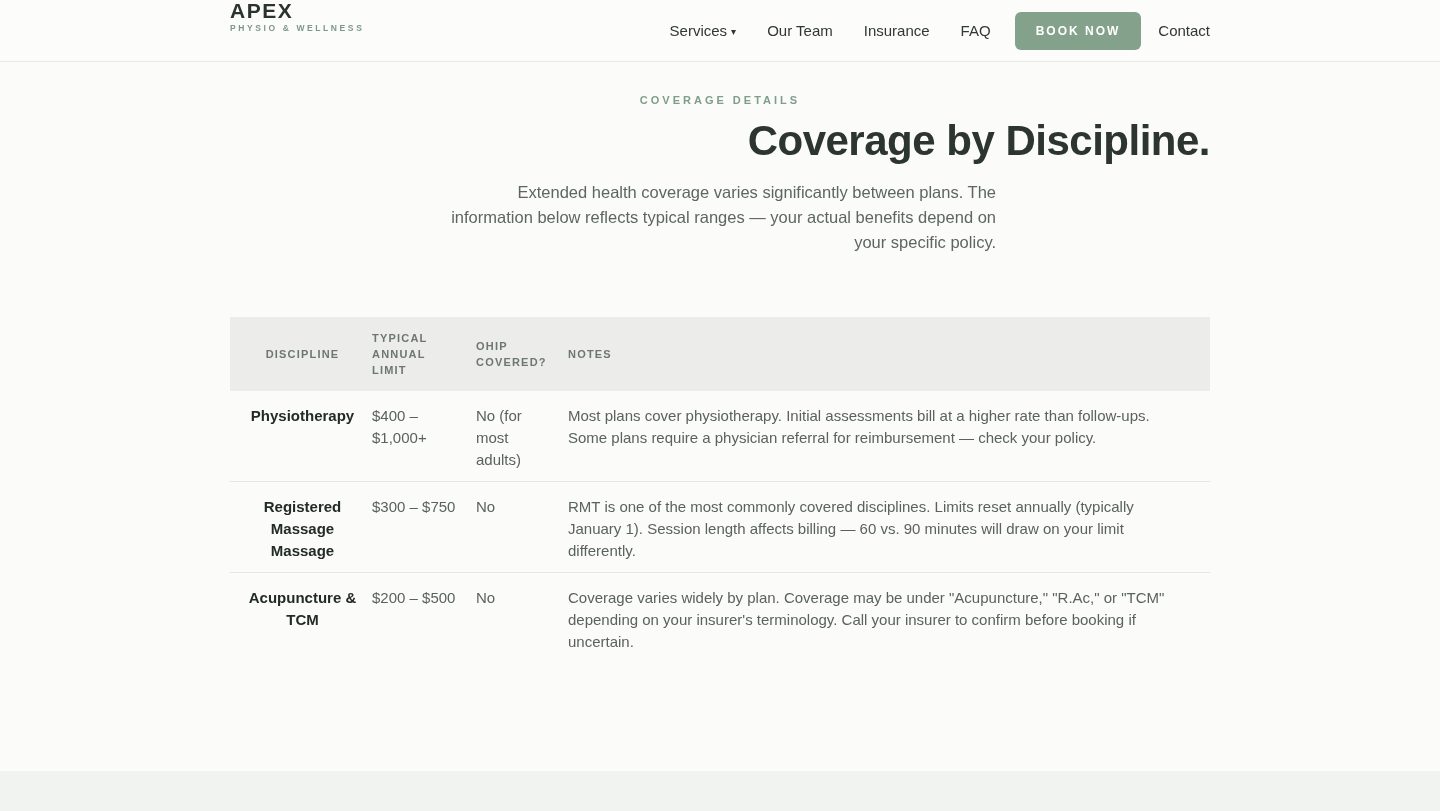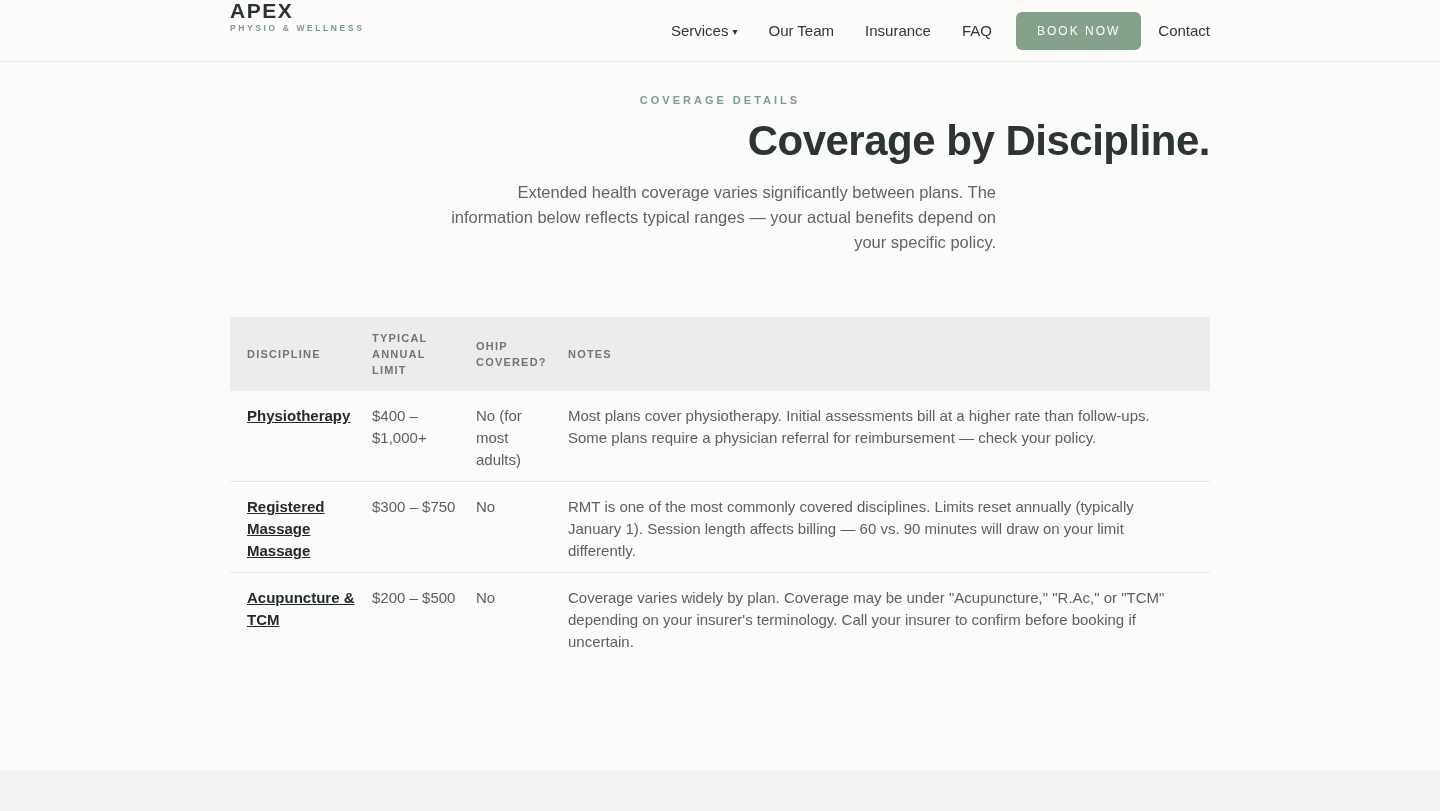--- a/index.html
+++ b/index.html
@@ -62,21 +62,21 @@
   }
   .book-btn {
     margin-left: 24px;
     background: #84a18c;
     color: #ffffff;
     border: none;
     border-radius: 6px;
     padding: 12px 21px;
     font-family: "Liberation Sans", sans-serif;
     font-size: 12px;
-    font-weight: 400;
+    font-weight: 700;
     letter-spacing: 2px;
     cursor: pointer;
     white-space: nowrap;
   }
   .nav-link.contact { margin-left: 17px; }
 
   
   .content { width: 980px; margin: 0 auto; flex: 1 1 auto; }
   .eyebrow {
     margin-top: 32px;
@@ -117,30 +117,30 @@
   th {
     text-align: left;
     vertical-align: middle;
     font-size: 11px;
     font-weight: 700;
     letter-spacing: 1.2px;
     line-height: 16px;
     color: #6e7672;
     padding: 13px 14px 13px 0;
   }
-  th:first-child, td:first-child { padding-left: 17px; }
+  th:first-child, td:first-child { padding-left: 17px; text-align: center; }
   td {
     vertical-align: top;
     font-size: 15px;
     line-height: 22px;
     color: #5a625f;
     padding: 14px 14px 10px 0;
   }
   td.notes-cell { padding-right: 26px; }
-  td.disc-cell { font-weight: 700; color: #232b28; text-decoration: underline; }
+  td.disc-cell { font-weight: 700; color: #232b28; }
   tbody tr { border-bottom: 1px solid #e5e7e4; }
   tbody tr:last-child { border-bottom: none; }
 
   
   .footer {
     margin-top: auto;
     height: 40px;
     background: #f1f3f0;
     flex: 0 0 auto;
   }

